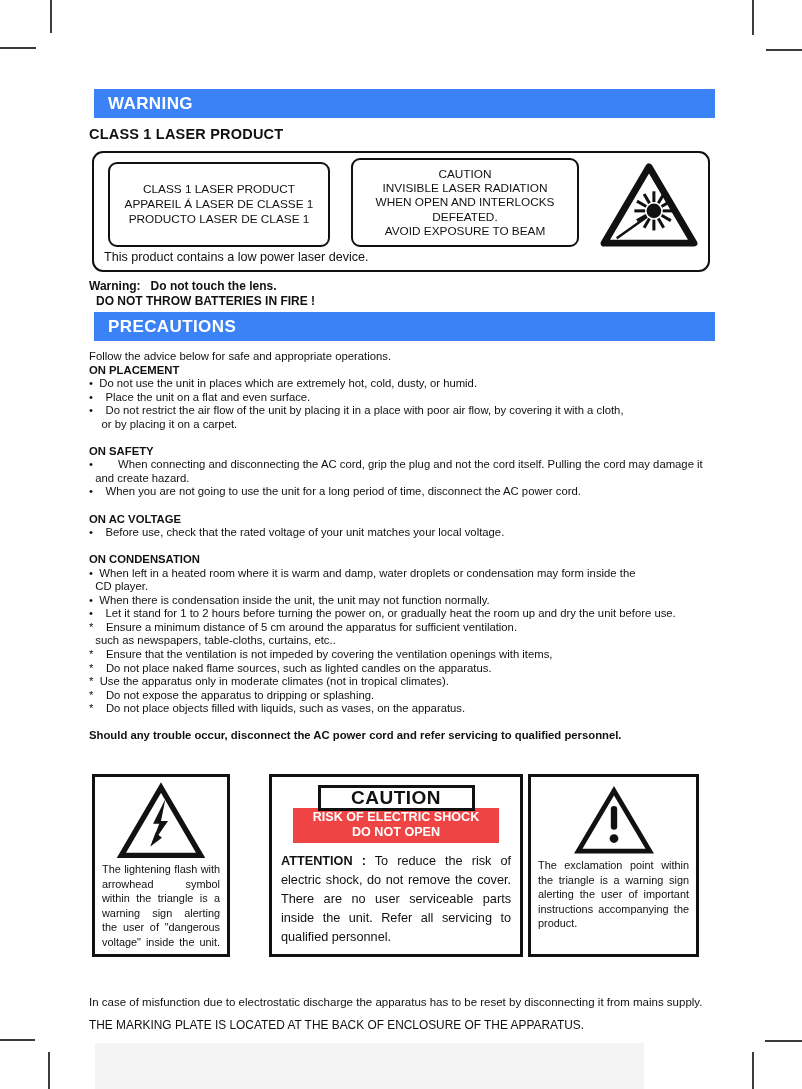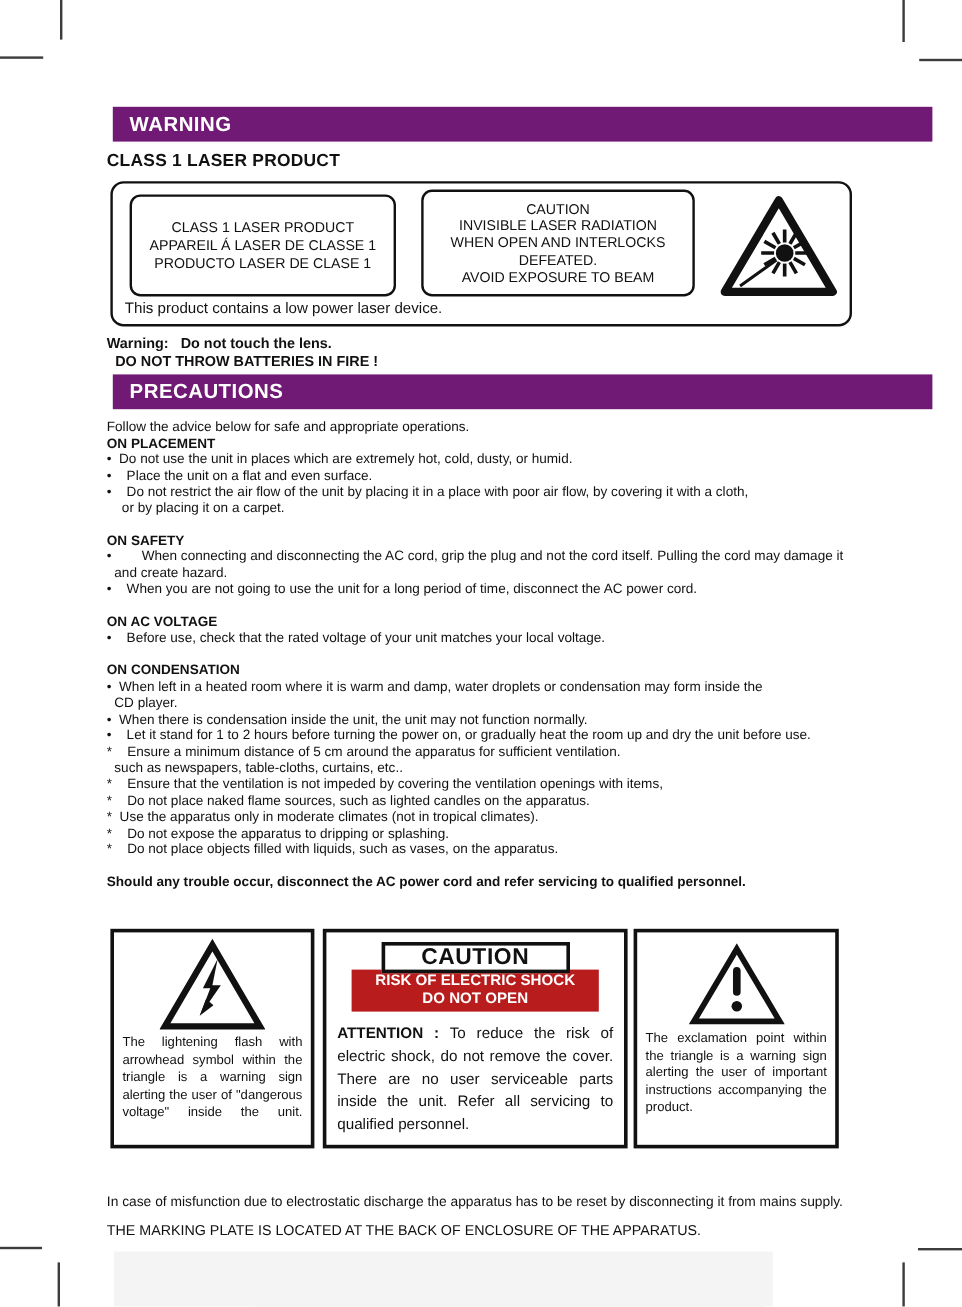--- a/index.html
+++ b/index.html
@@ -10,21 +10,21 @@
   .crop.v{width:2px;} .crop.h{height:2px;}
   .crop-tl-v{left:50px;top:0;height:33px;}
   .crop-tl-h{left:0;top:47px;width:36px;}
   .crop-tr-v{left:752px;top:0;height:35px;}
   .crop-tr-h{left:766px;top:49px;width:36px;}
   .crop-bl-h{left:0;top:1039px;width:35px;}
   .crop-bl-v{left:48px;top:1052px;height:37px;}
   .crop-br-h{left:765px;top:1040px;width:37px;}
   .crop-br-v{left:752px;top:1052px;height:37px;}
   
-  .bar{position:absolute;left:94px;width:683px;height:29px;background:#701a75;
+  .bar{position:absolute;left:94px;width:621px;height:29px;background:#3b82f6;
        color:#fff;font-weight:bold;font-size:17px;letter-spacing:.4px;
        display:flex;align-items:center;padding-left:14px;box-sizing:border-box;}
   .bar-warning{top:89px;}
   .bar-precautions{top:312px;}
   .class1-title{position:absolute;left:89px;top:126px;font-size:14.5px;font-weight:bold;letter-spacing:.2px;}
   
   .laser-box{position:absolute;left:92px;top:151px;width:618px;height:121px;
              border:2.5px solid #111;border-radius:11px;box-sizing:border-box;background:#fff;}
   .laser-inner{position:absolute;border:2.2px solid #111;border-radius:9px;box-sizing:border-box;
                display:flex;flex-direction:column;justify-content:center;text-align:center;
@@ -36,32 +36,32 @@
   .lens-line{position:absolute;left:89px;top:279px;font-size:12px;font-weight:bold;white-space:pre;}
   .batt-line{position:absolute;left:96px;top:294px;font-size:12px;font-weight:bold;white-space:pre;}
   
   .ptext{position:absolute;left:89px;top:350px;width:628px;font-size:11.3px;}
   .pline{white-space:pre;line-height:13.55px;min-height:13.55px;}
   .pline.b{font-weight:bold;}
   
   .cpanels{position:absolute;left:92px;top:774px;width:616px;height:183px;}
   .cpanel{position:absolute;top:0;height:183px;border:3px solid #111;box-sizing:border-box;
           background:#fff;display:flex;flex-direction:column;align-items:center;}
-  .cp-left{left:0;width:170px;}
+  .cp-left{left:0;width:138px;}
   .cp-mid{left:177px;width:254px;}
   .cp-right{left:436px;width:171px;}
   .cp-icon{flex:0 0 auto;}
   .cp-left .cp-icon{width:88px;height:78px;margin-top:5px;}
   .cp-right .cp-icon{width:80px;height:70px;margin-top:9px;}
   .cp-text{font-size:10.9px;line-height:14.6px;text-align:justify;padding:2px 7px 0 7px;}
   .cp-left .cp-text{text-align-last:justify;}
   .caution-white{margin-top:8px;width:157px;height:26px;border:3px solid #111;box-sizing:border-box;
                  background:#fff;z-index:2;display:flex;align-items:center;justify-content:center;
                  font-weight:bold;font-size:19px;letter-spacing:.5px;}
-  .caution-black{margin-top:-3px;width:206px;background:#b91c1c;color:#fff;text-align:center;
+  .caution-black{margin-top:-3px;width:206px;background:#ef4444;color:#fff;text-align:center;
                  font-weight:bold;font-size:12.6px;line-height:15.2px;padding:2px 0 3px 0;}
   .attention{margin:9px 9px 0 9px;font-size:12.7px;line-height:19px;text-align:justify;}
   .attention .lbl{font-weight:bold;}
   
   .foot1{position:absolute;left:89px;top:996px;font-size:11.5px;}
   .foot2{position:absolute;left:89px;top:1018px;font-size:11.9px;}
   .foot-strip{position:absolute;left:95px;top:1043px;width:549px;height:46px;background:#f4f4f4;}
   svg .stroke{fill:none;stroke:#111;}
 </style>
 </head>

